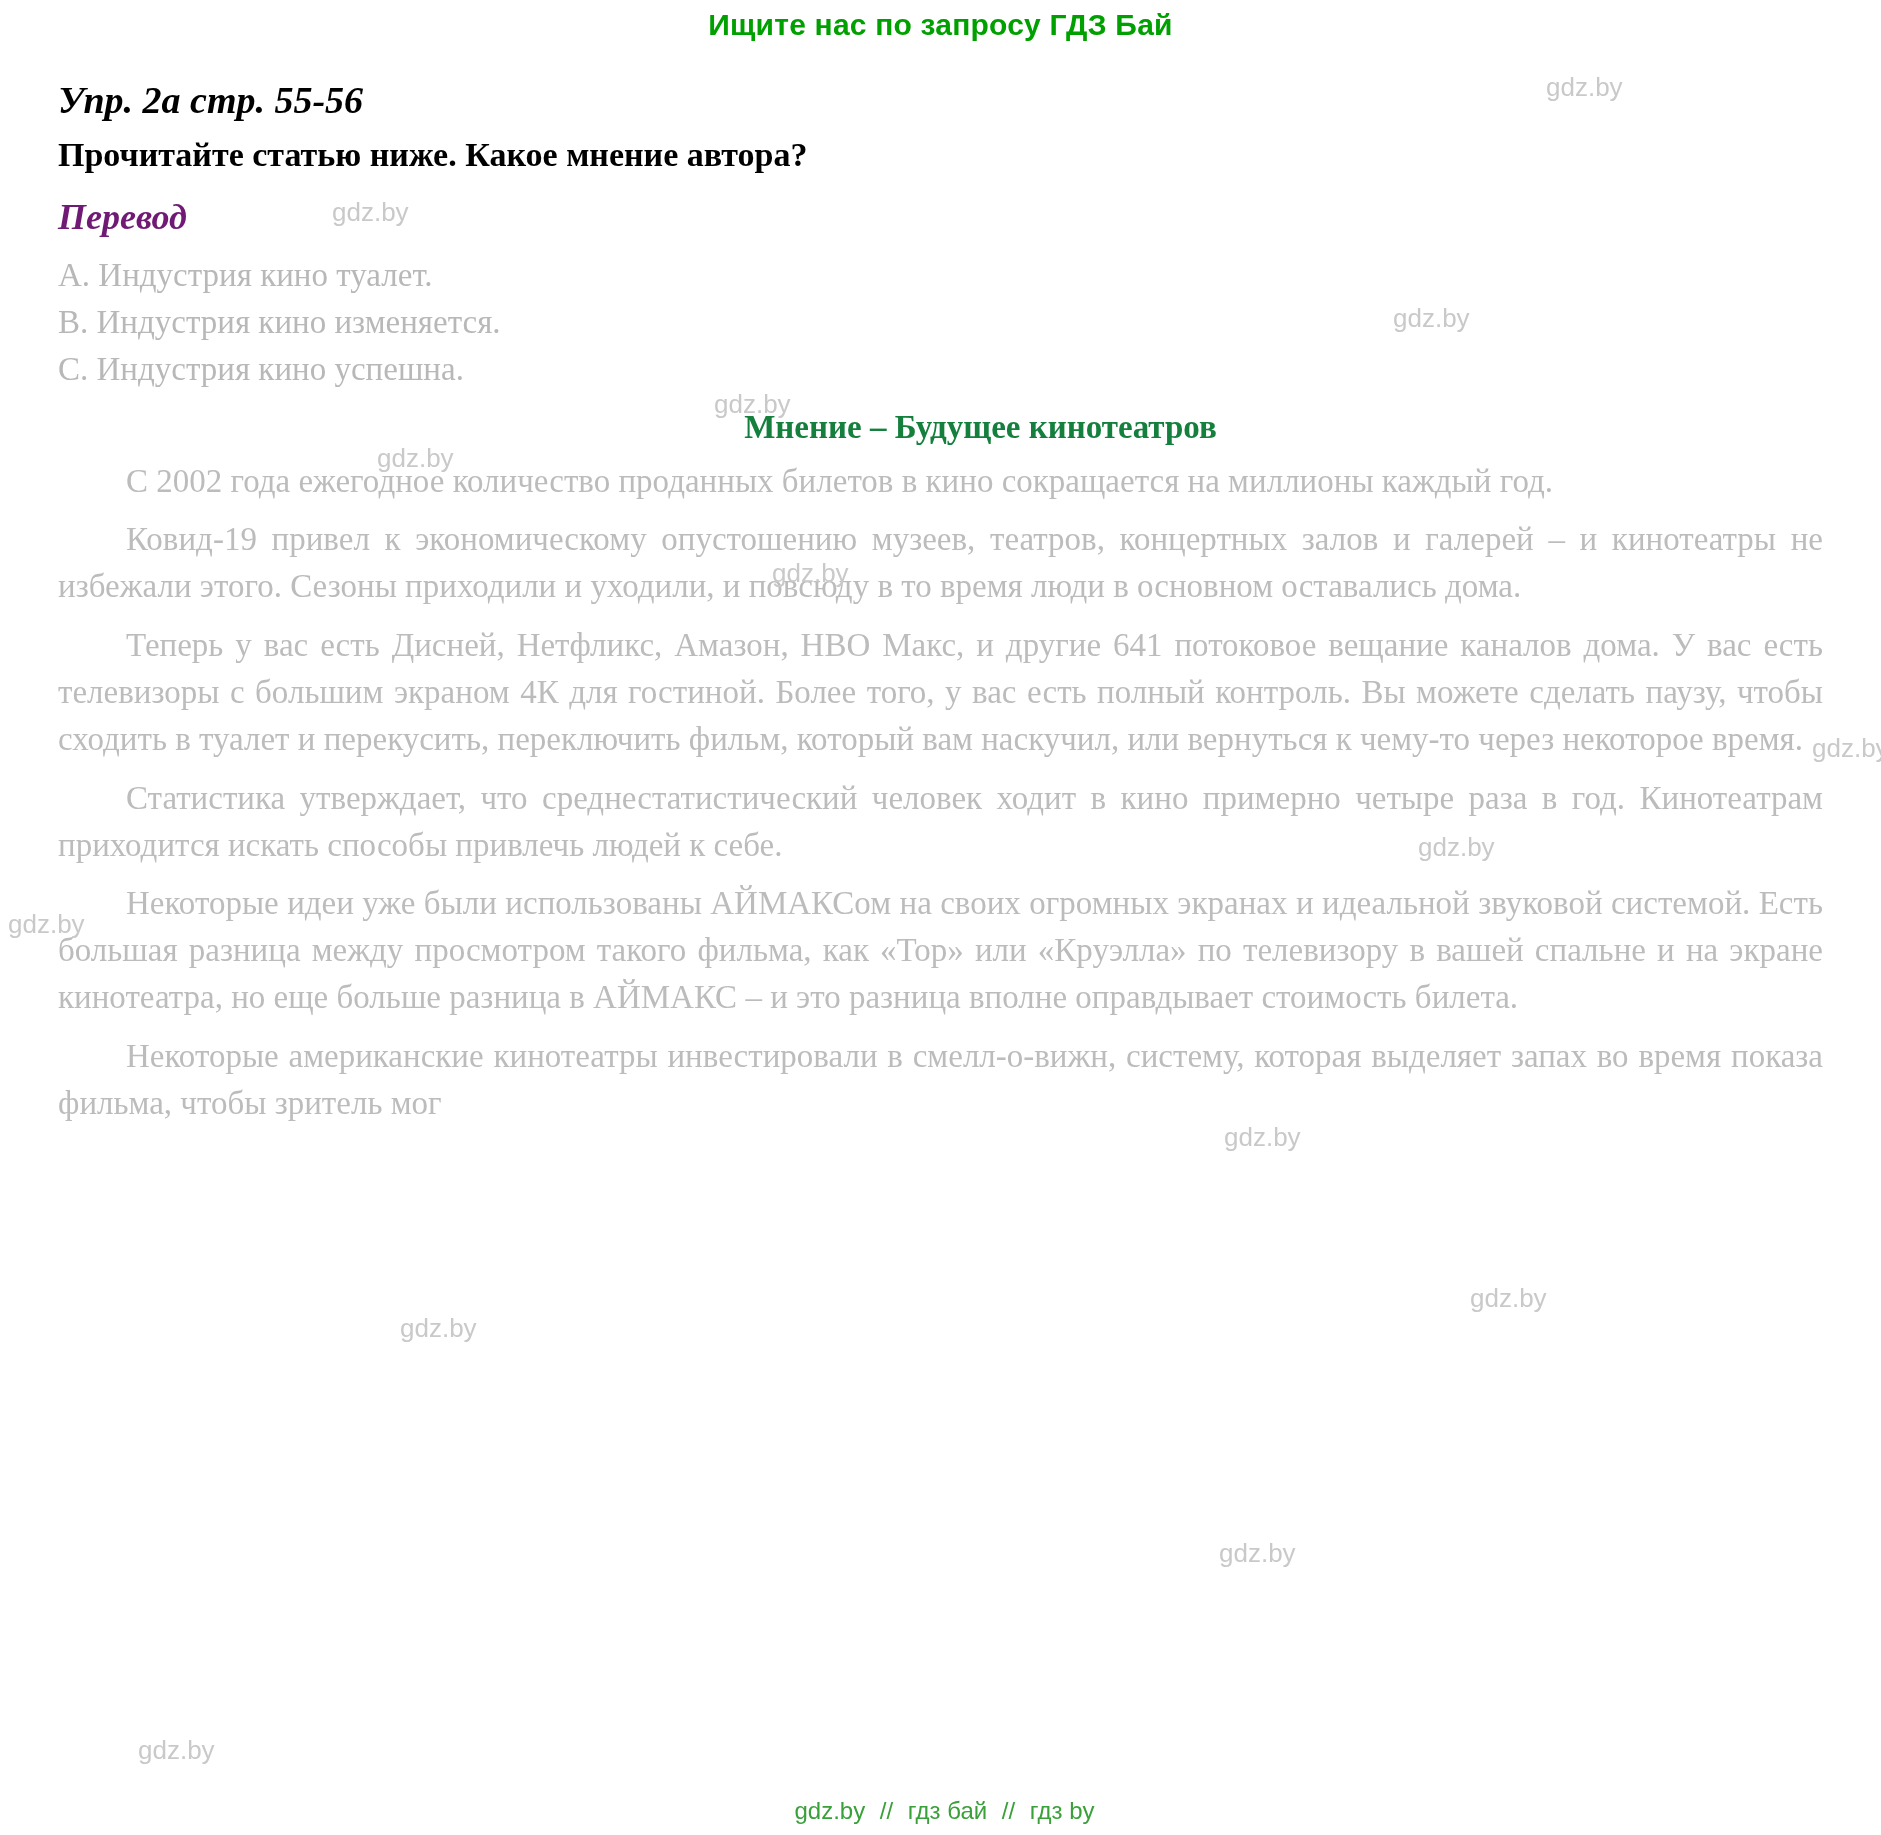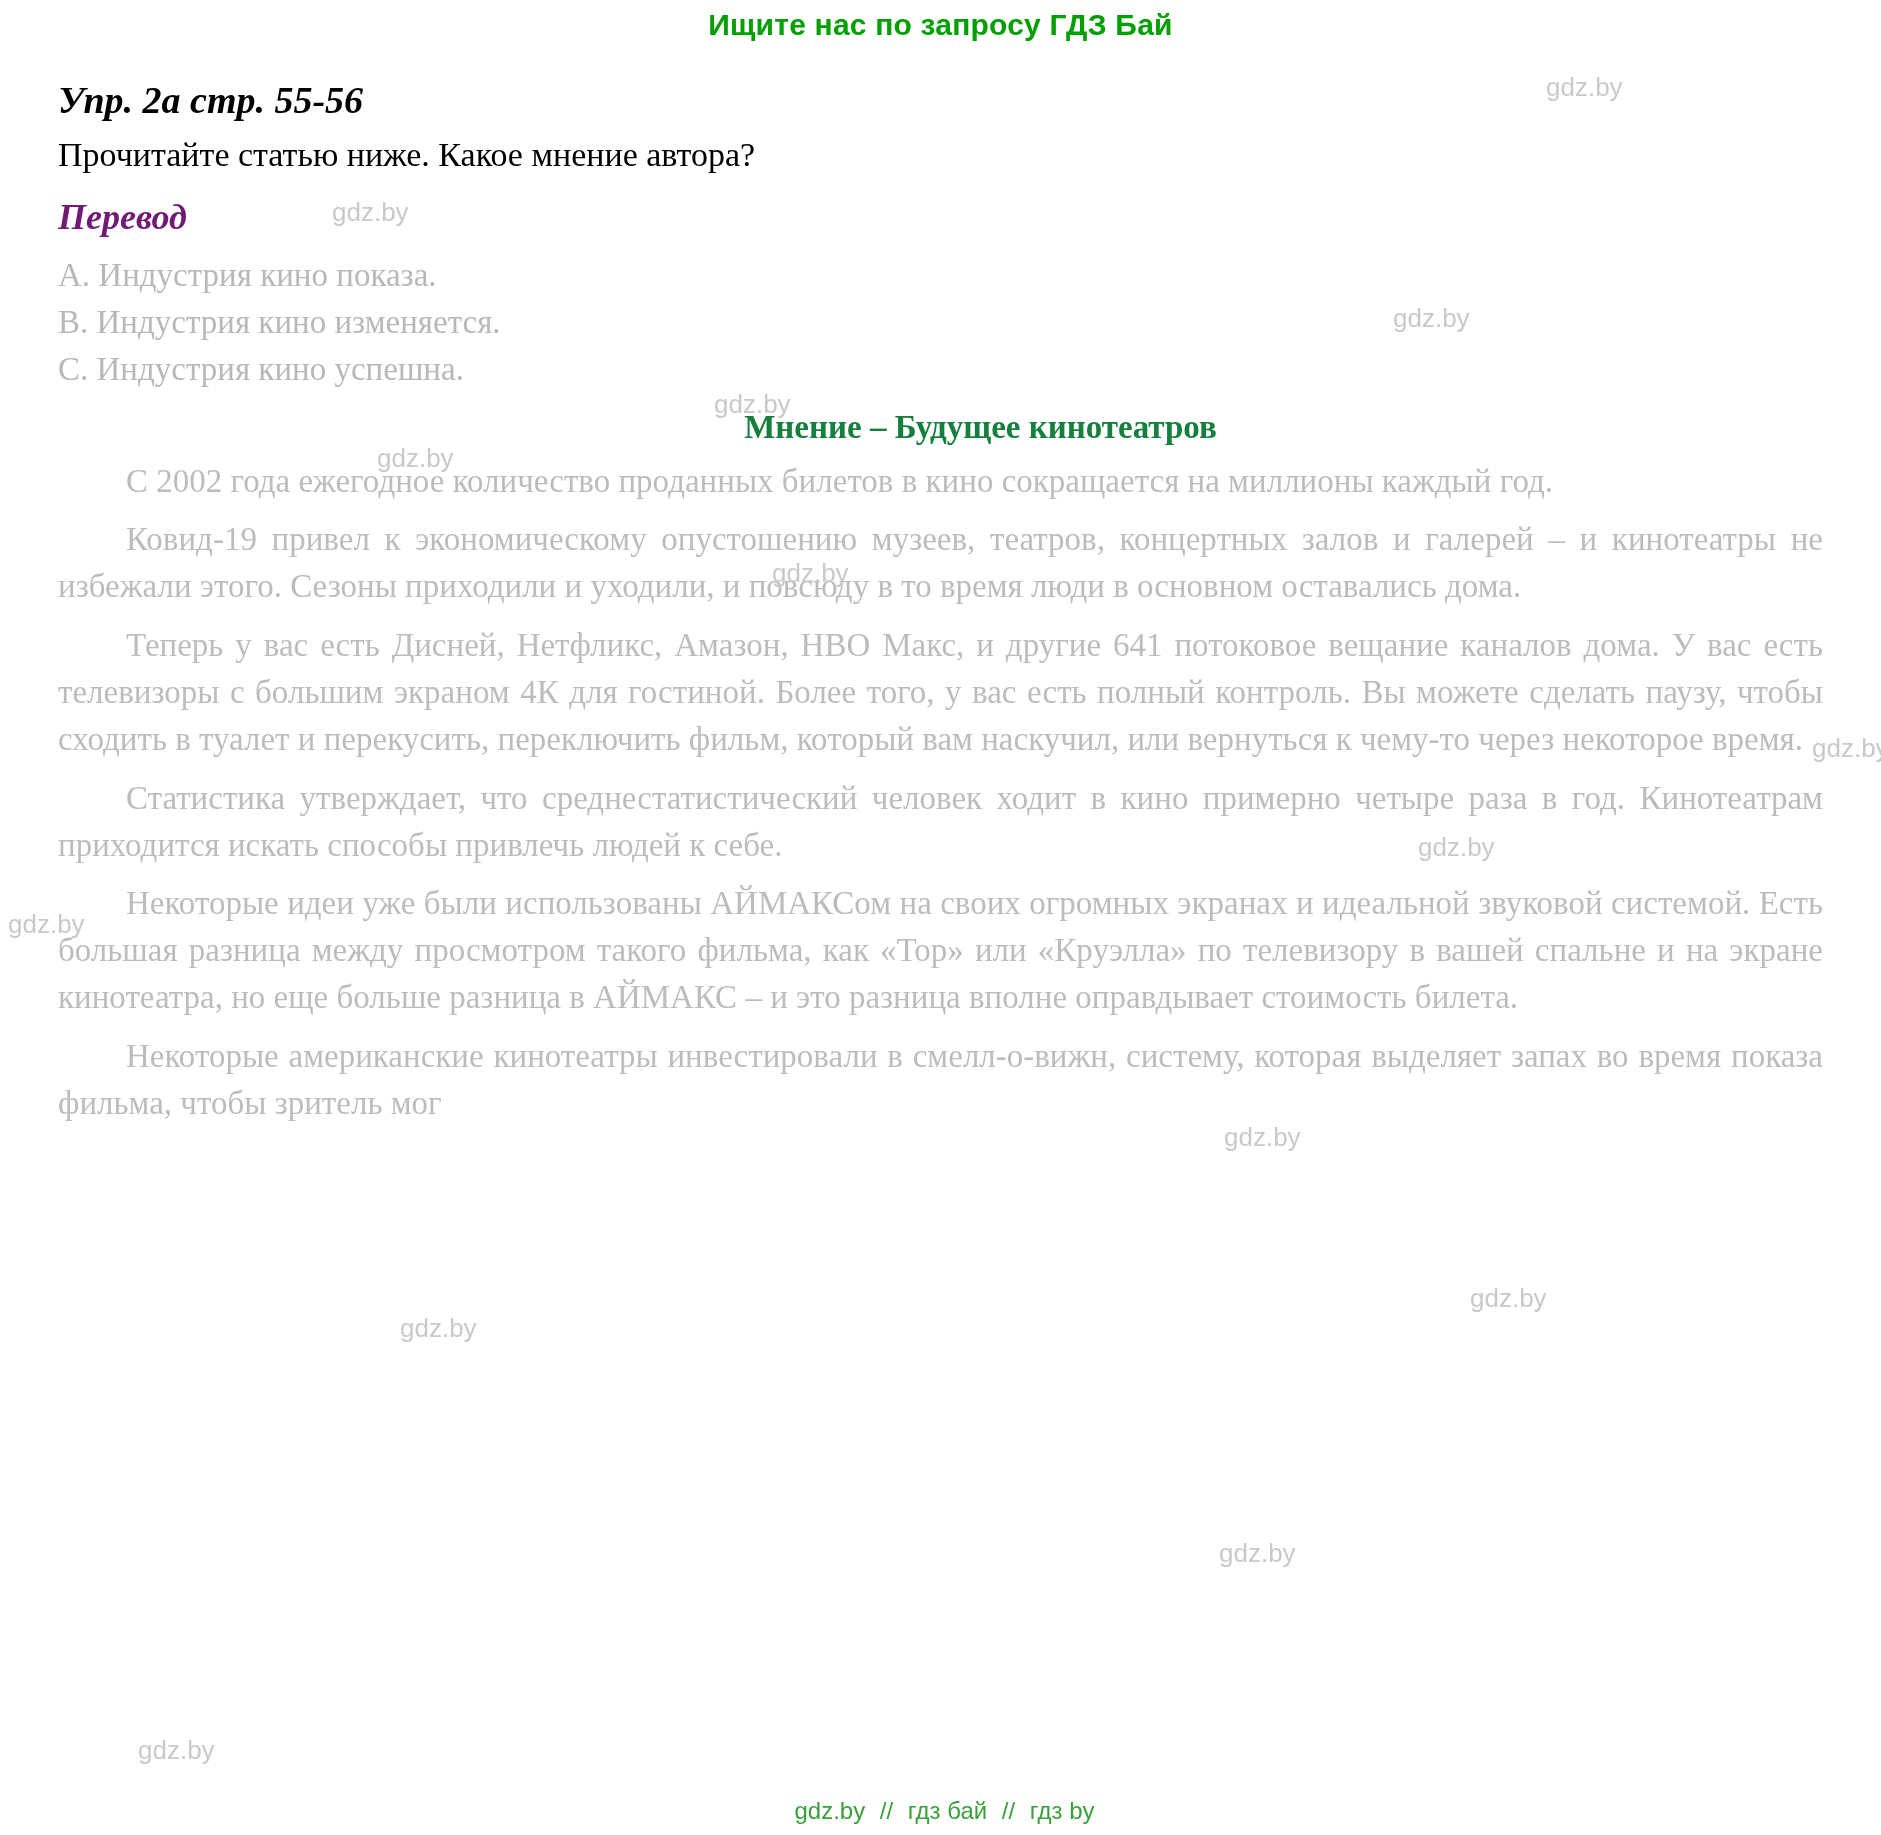--- a/index.html
+++ b/index.html
@@ -33,21 +33,21 @@
   .task-header {
     font-family: "Liberation Serif", serif;
     font-weight: bold;
     font-style: italic;
     font-size: 38px;
     color: #000000;
     margin: 36px 0 0 18px;
   }
   .task-prompt {
     font-family: "Liberation Serif", serif;
-    font-weight: normal;
+    font-weight: bold;
     font-size: 34px;
     color: #000000;
     margin: 14px 0 0 18px;
   }
   .translation-label {
     font-family: "Liberation Serif", serif;
     font-weight: bold;
     font-style: italic;
     font-size: 36px;
     color: #701a75;
@@ -105,21 +105,21 @@
 
 <div class="page">
 
   <div class="site-banner">Ищите нас по запросу ГДЗ Бай</div>
 
   <div class="task-header">Упр. 2a стр. 55-56</div>
   <div class="task-prompt">Прочитайте статью ниже. Какое мнение автора?</div>
   <div class="translation-label">Перевод</div>
 
   <div class="options">
-    <div class="option">A. Индустрия кино показа.</div>
+    <div class="option">A. Индустрия кино туалет.</div>
     <div class="option">B. Индустрия кино изменяется.</div>
     <div class="option">C. Индустрия кино успешна.</div>
   </div>
 
   <div class="article-title">Мнение – Будущее кинотеатров</div>
 
   <div class="body-text">
     <p class="para">С 2002 года ежегодное количество проданных билетов в кино сокращается на миллионы каждый год.</p>
     <p class="para">Ковид-19 привел к экономическому опустошению музеев, театров, концертных залов и галерей – и кинотеатры не избежали этого. Сезоны приходили и уходили, и повсюду в то время люди в основном оставались дома.</p>
     <p class="para">Теперь у вас есть Дисней, Нетфликс, Амазон, HBO Макс, и другие 641 потоковое вещание каналов дома. У вас есть телевизоры с большим экраном 4К для гостиной. Более того, у вас есть полный контроль. Вы можете сделать паузу, чтобы сходить в туалет и перекусить, переключить фильм, который вам наскучил, или вернуться к чему-то через некоторое время.</p>

